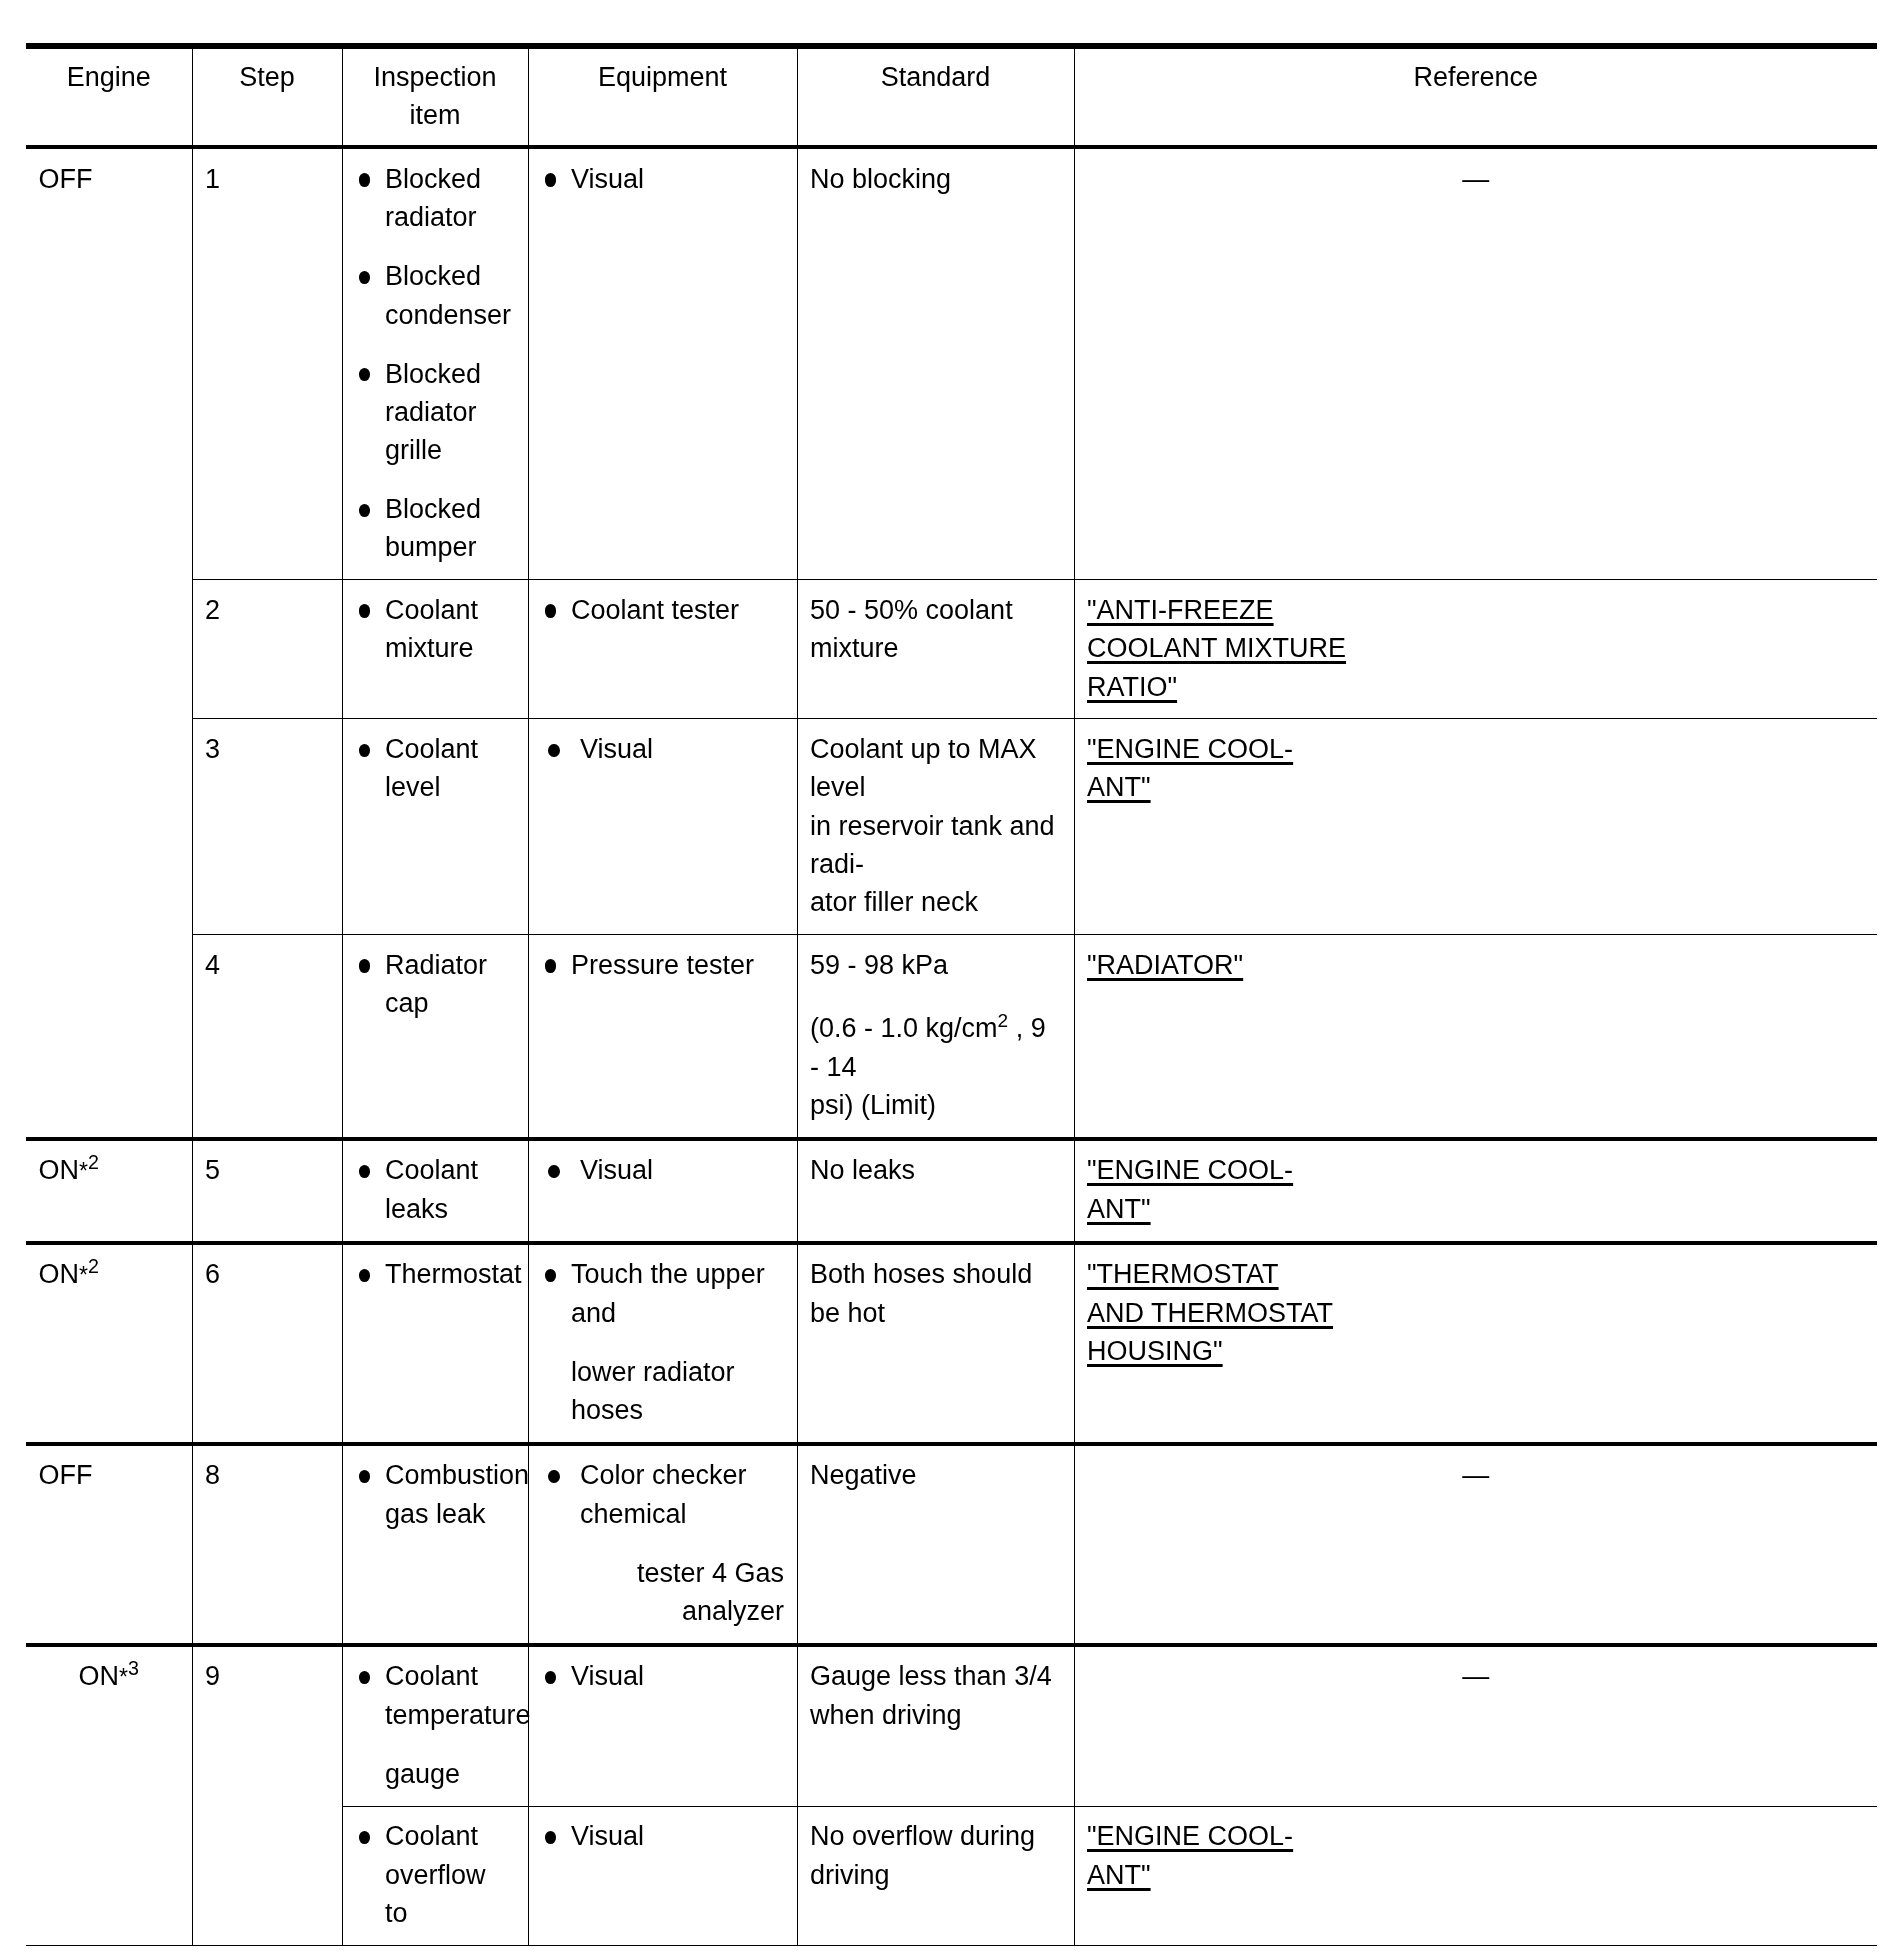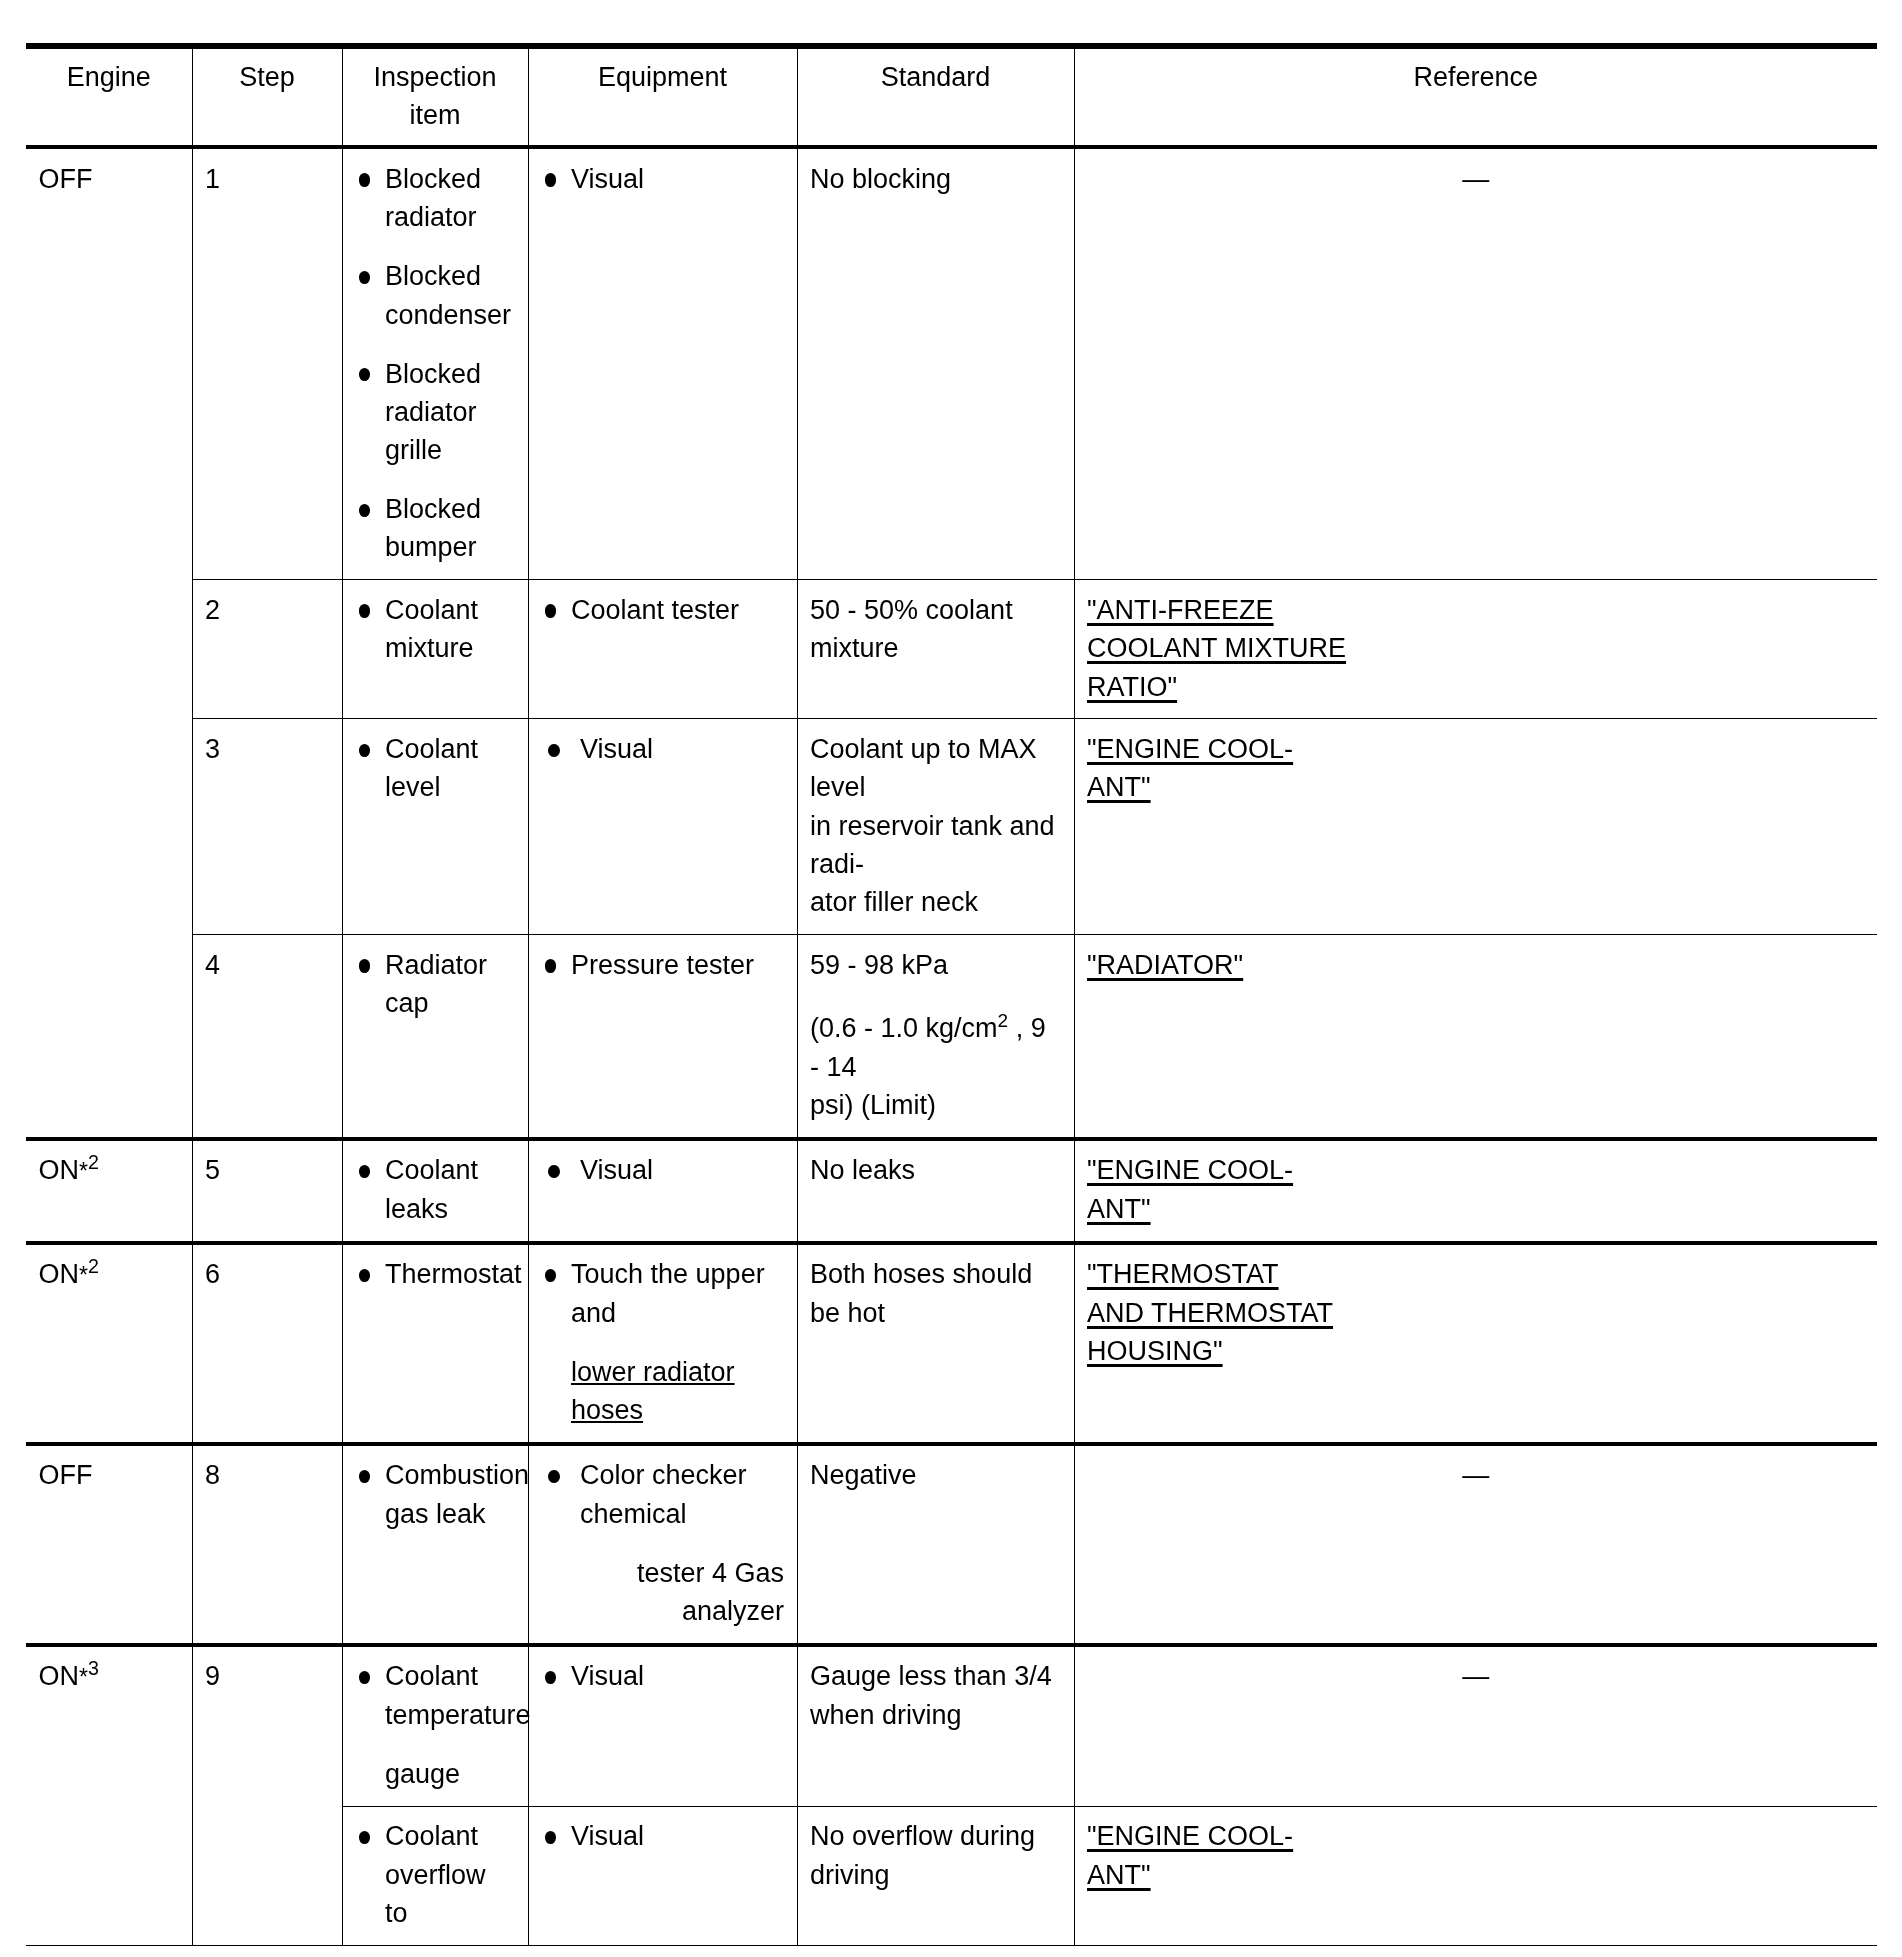--- a/index.html
+++ b/index.html
@@ -229,21 +229,21 @@
           </td>
         </tr>
         <tr class="grp-top">
           <td class="engine grp"><span>ON</span><span class="star">*</span><sup class="note">2</sup></td>
           <td class="step">6</td>
           <td>
             <span class="bullet-line">Thermostat</span>
           </td>
           <td>
             <span class="bullet-line">Touch the upper and</span>
-            <span class="plain-line" style="padding-left: 30px; text-decoration: underline;">lower radiator hoses</span>
+            <span class="plain-line" style="padding-left: 30px;">lower radiator hoses</span>
           </td>
           <td>
             <span class="plain-line">Both hoses should be hot</span>
           </td>
           <td>
             <span class="plain-line ref">"THERMOSTAT</span>
             <span class="plain-line ref">AND THERMOSTAT</span>
             <span class="plain-line ref">HOUSING"</span>
           </td>
         </tr>
@@ -258,21 +258,21 @@
             <span class="plain-line" style="padding-left: 39px; text-align: right;">tester 4 Gas analyzer</span>
           </td>
           <td>
             <span class="plain-line">Negative</span>
           </td>
           <td>
             <span class="dash"></span>
           </td>
         </tr>
         <tr class="grp-top">
-          <td class="engine grp" style="border-bottom: none;"><span>ON</span><span class="star">*</span><sup class="note">3</sup></td>
+          <td class="engine grp" style="border-bottom: none; text-align: center;"><span>ON</span><span class="star">*</span><sup class="note">3</sup></td>
           <td class="step" style="border-bottom: none;">9</td>
           <td>
             <span class="bullet-line">Coolant temperature</span>
             <span class="plain-line" style="padding-left: 30px;">gauge</span>
           </td>
           <td>
             <span class="bullet-line">Visual</span>
           </td>
           <td>
             <span class="plain-line">Gauge less than 3/4</span>

